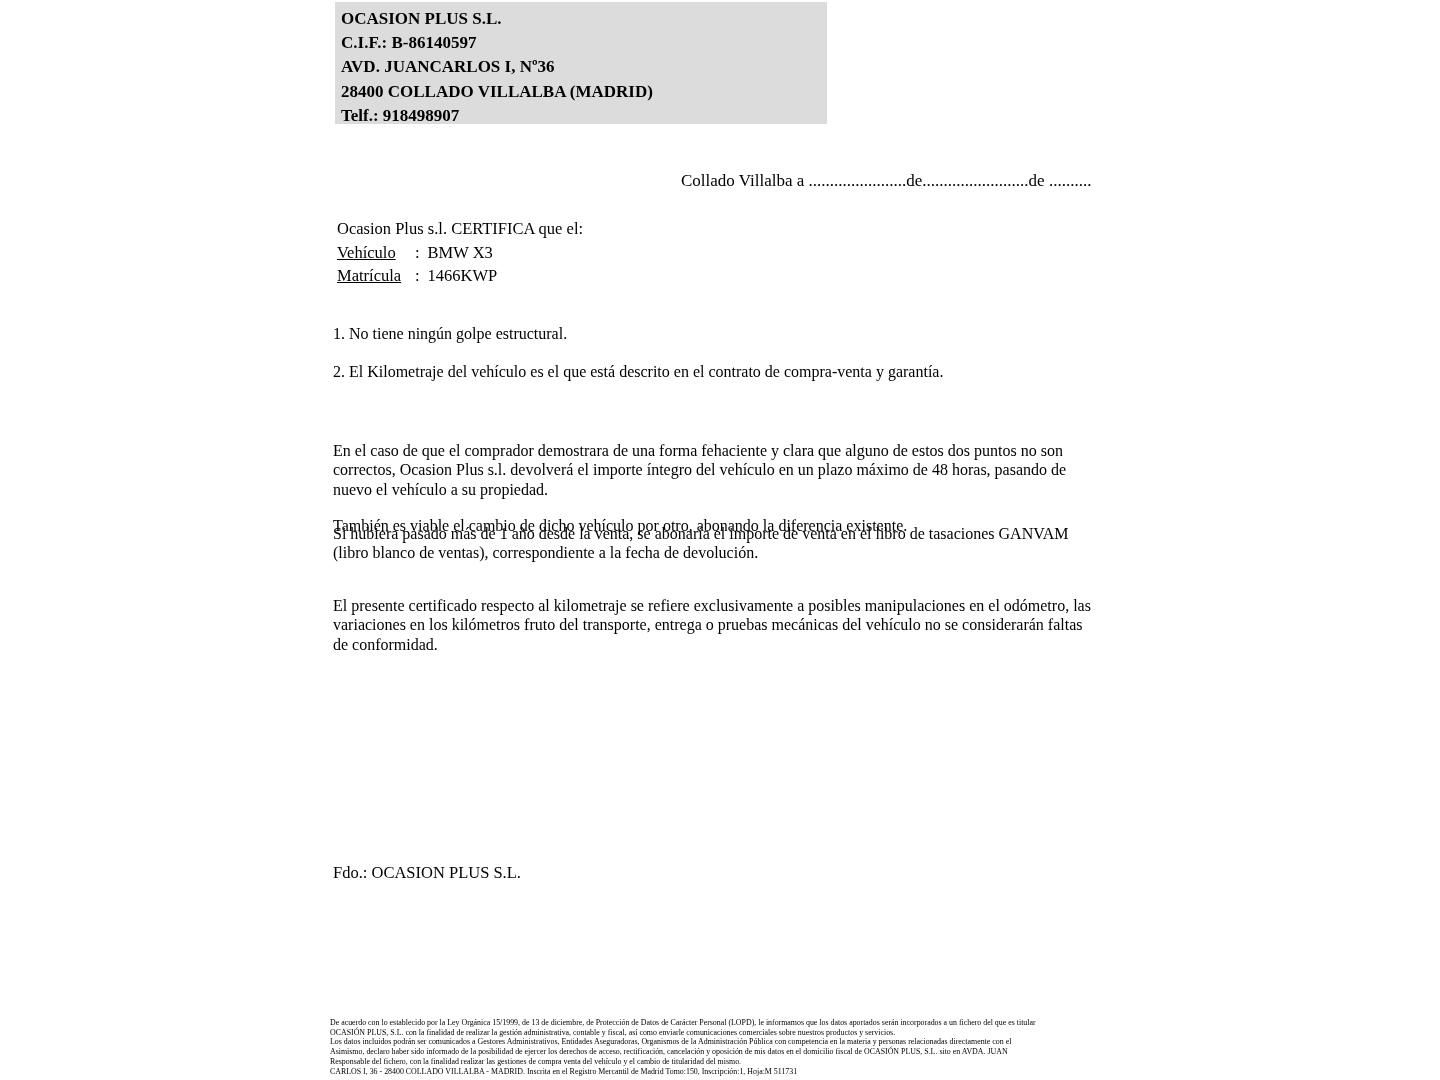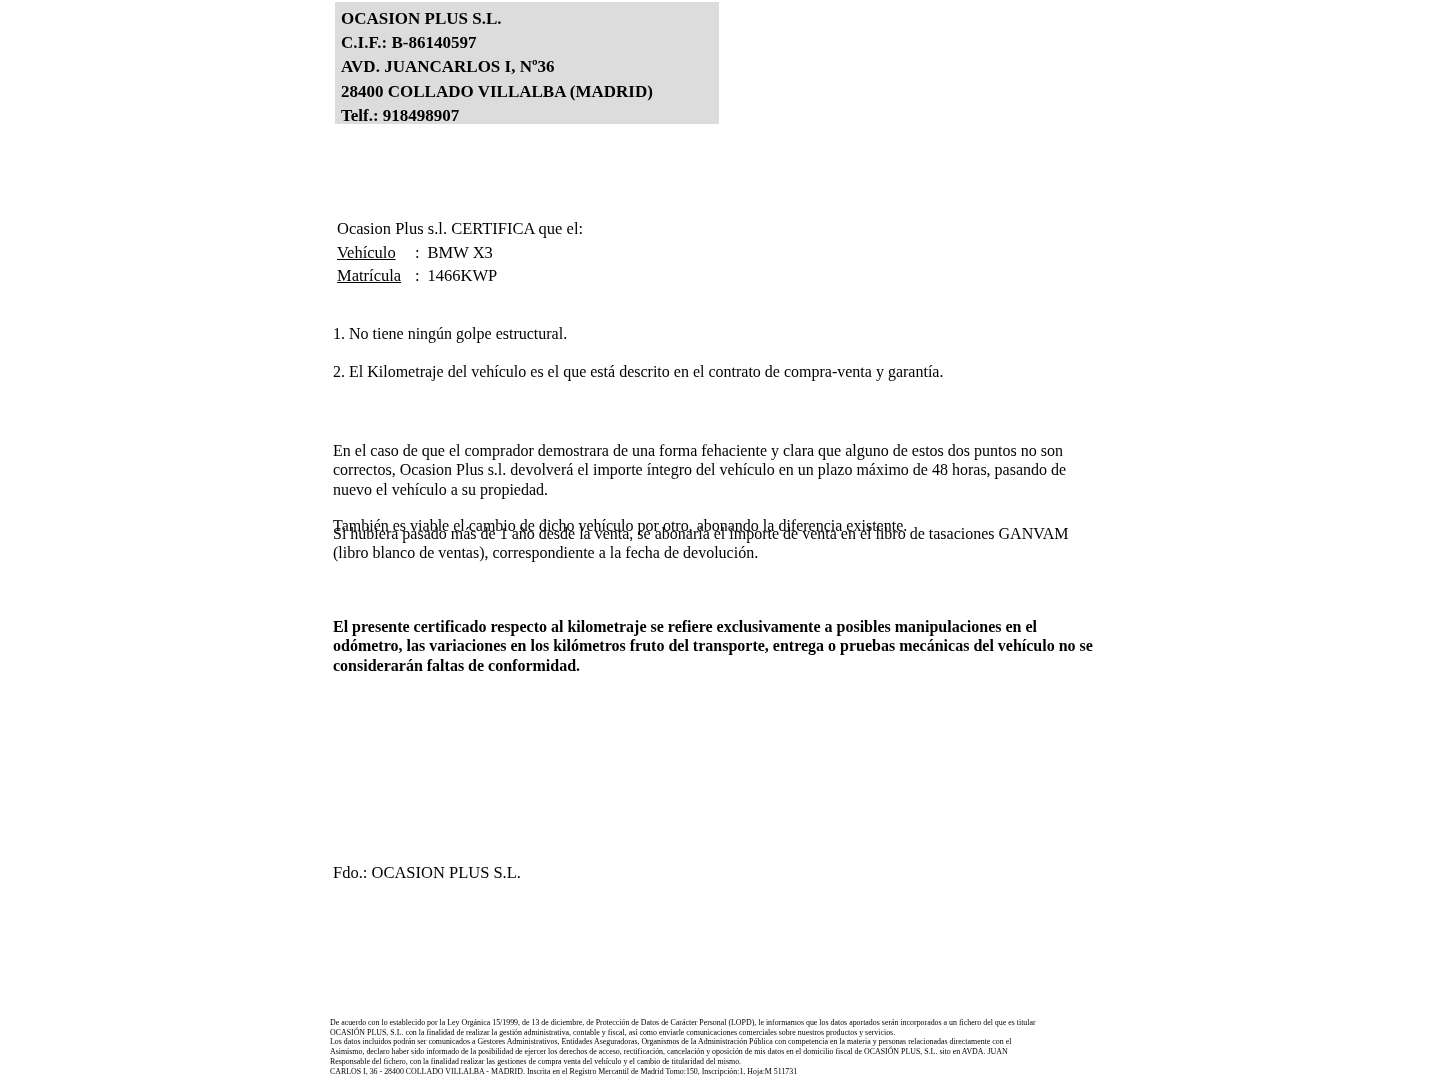--- a/index.html
+++ b/index.html
@@ -9,21 +9,21 @@
     height: 1080px;
     background: #ffffff;
     font-family: "Liberation Serif", "DejaVu Serif", serif;
     color: #000000;
     overflow: hidden;
   }
   .header-box {
     position: absolute;
     left: 335px;
     top: 2px;
-    width: 384px;
+    width: 492px;
     height: 122px;
     background: #dcdcdc;
     padding-top: 5px;
     box-sizing: border-box;
   }
   .header-box .hline {
     font-weight: bold;
     font-size: 17px;
     line-height: 24.2px;
     padding-left: 6px;
@@ -61,21 +61,21 @@
   .para {
     position: absolute;
     left: 333px;
     width: 764px;
     font-size: 16px;
     line-height: 19.3px;
   }
   .para1 { top: 441px; }
   .para2 { top: 516px; }
   .para3 { top: 524px; }
-  .para4 { top: 617px; font-weight: bold; }
+  .para4 { top: 596px; }
   .signature {
     position: absolute;
     left: 333px;
     top: 863px;
     font-size: 16.5px;
     white-space: nowrap;
   }
   .legal {
     position: absolute;
     left: 330px;
@@ -91,20 +91,21 @@
 <div class="page">
 
   <div class="header-box">
     <div class="hline">OCASION PLUS S.L.</div>
     <div class="hline">C.I.F.: B-86140597</div>
     <div class="hline">AVD. JUANCARLOS I, Nº36</div>
     <div class="hline">28400 COLLADO VILLALBA (MADRID)</div>
     <div class="hline">Telf.: 918498907</div>
   </div>
 
+  <div class="dateline">Collado Villalba a .......................de.........................de ..........</div>
 
   <div class="certify">
     <div>Ocasion Plus s.l. CERTIFICA que el:</div>
     <div>
       <span class="field-label">Vehículo</span><span class="field-colon">:</span><span class="field-value">BMW X3</span>
     </div>
     <div>
       <span class="field-label">Matrícula</span><span class="field-colon">:</span><span class="field-value">1466KWP</span>
     </div>
   </div>

